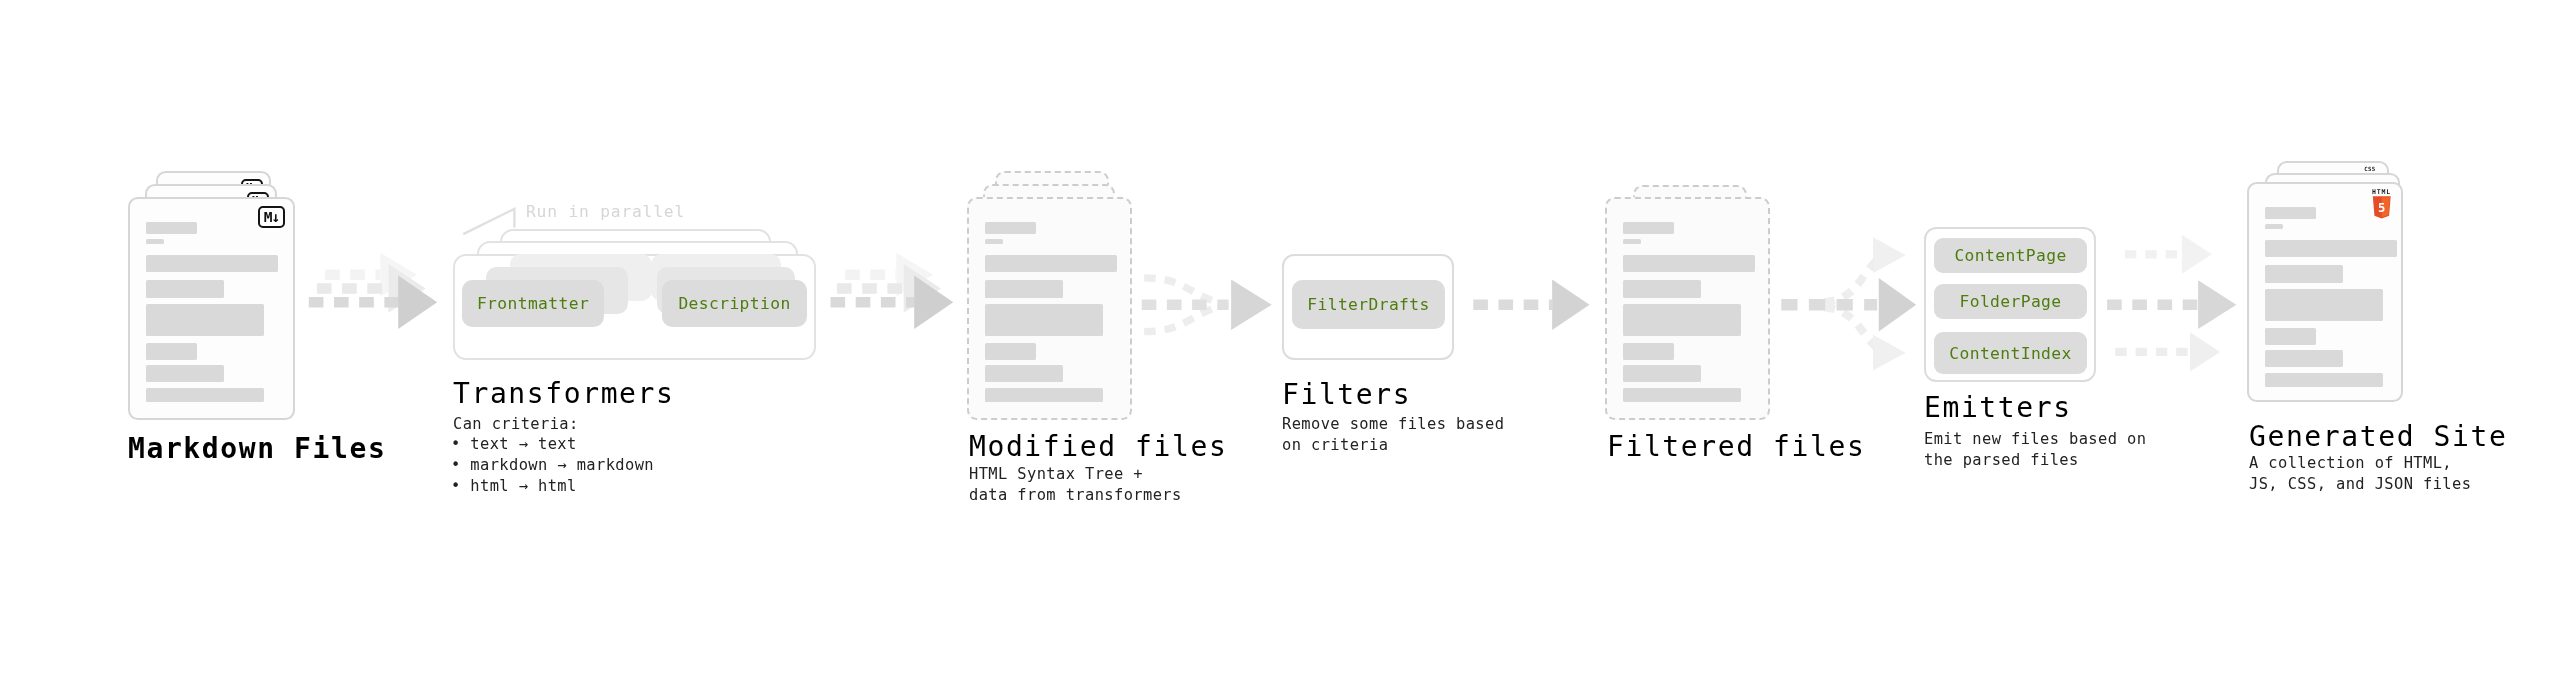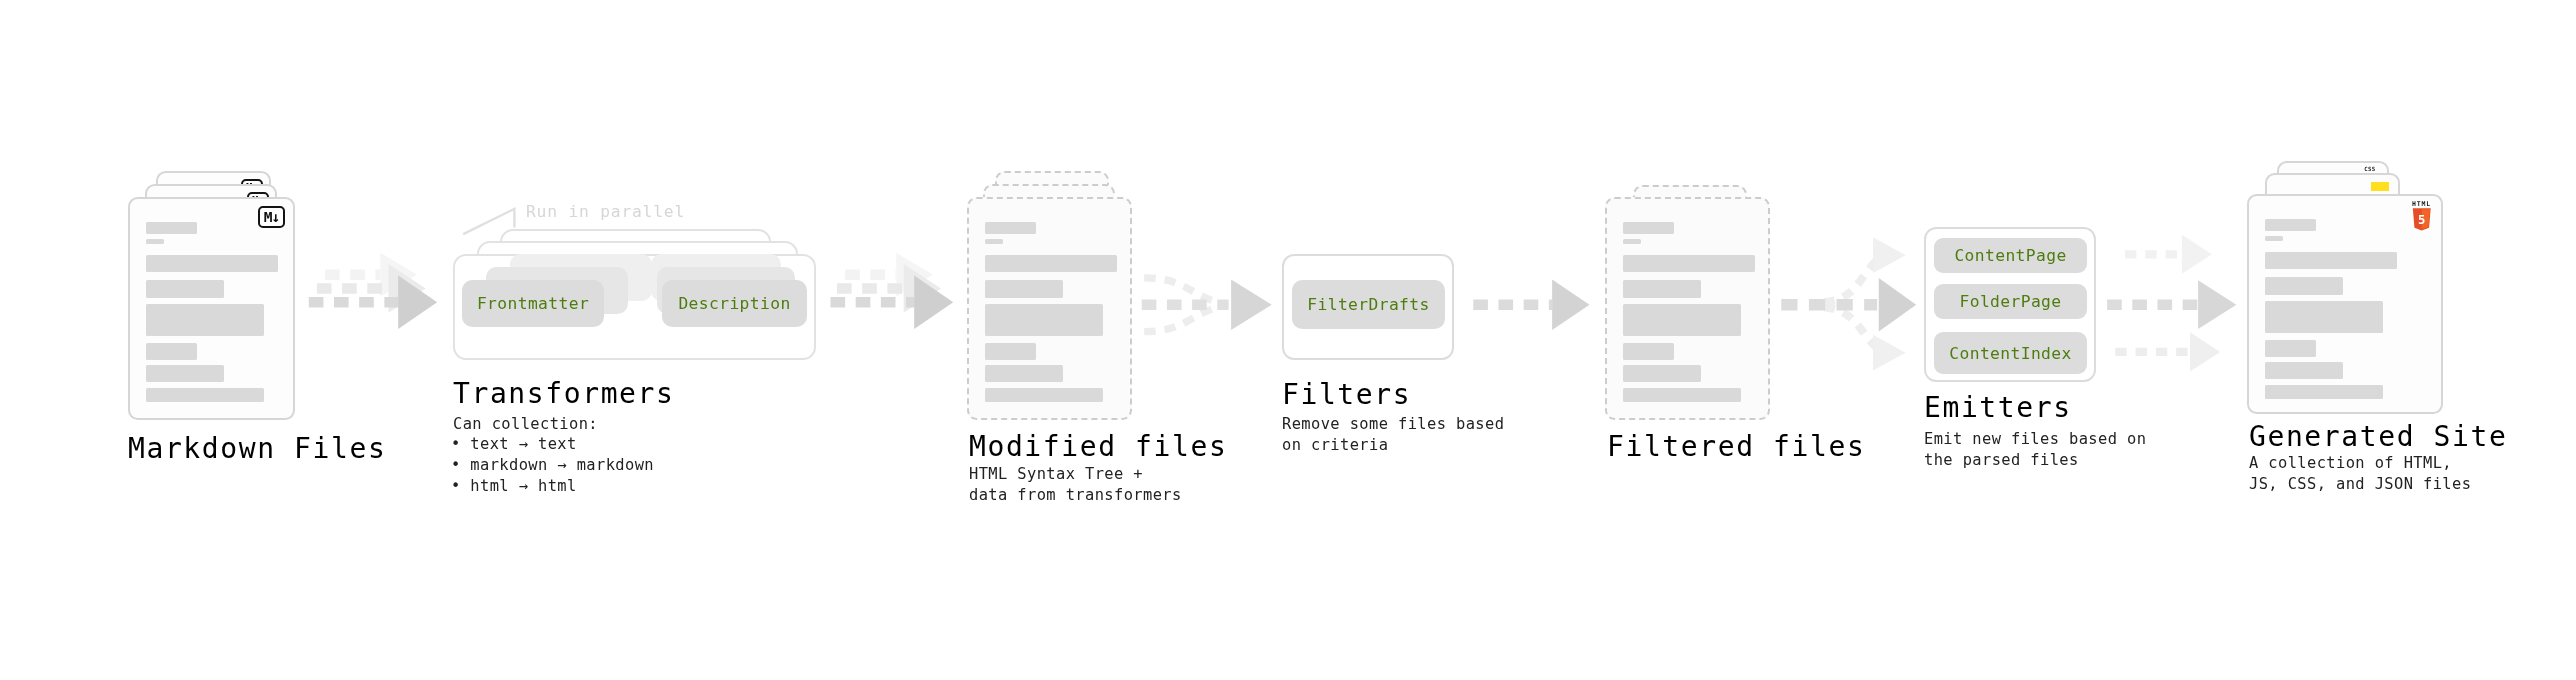--- a/index.html
+++ b/index.html
@@ -124,39 +124,39 @@
           <div class="bar" style="width: 51px; height: 12.2px; margin-bottom: 4.9px;"></div>
           <div class="bar" style="width: 18px; height: 4.9px; margin-bottom: 11.4px;"></div>
           <div class="bar" style="width: 132px; height: 17px; margin-bottom: 7.3px;"></div>
           <div class="bar" style="width: 78px; height: 18px; margin-bottom: 6.5px;"></div>
           <div class="bar" style="width: 118px; height: 32px; margin-bottom: 6.5px;"></div>
           <div class="bar" style="width: 51px; height: 17px; margin-bottom: 5.7px;"></div>
           <div class="bar" style="width: 78px; height: 17px; margin-bottom: 5.7px;"></div>
           <div class="bar" style="width: 118px; height: 14px; margin-bottom: 0px;"></div>
         </div>
     </div>
-    <h2 class="stage-label" style="left:128px;top:432px;">Markdown Files</h2>
+    <h2 class="stage-label" style="left:128px;top:432px;font-weight:bold;">Markdown Files</h2>
   </section>
 
   <section>
     <div class="annotation" style="left:526px;top:202px;">Run in parallel</div>
     <div class="node-box" style="left:500px;top:229px;width:271px;height:106px;"></div>
     <div class="node-box" style="left:477px;top:241px;width:321px;height:106px;"></div>
     <div class="node-box" style="left:453px;top:254px;width:363px;height:106px;"></div>
 
     <div class="pill ghost2" style="left:510px;top:254px;width:142px;height:47px;"></div>
     <div class="pill ghost1" style="left:486px;top:267px;width:142px;height:47px;"></div>
     <div class="pill" style="left:462px;top:280px;width:142px;height:47px;">Frontmatter</div>
 
     <div class="pill ghost2" style="left:651px;top:254px;width:130px;height:47px;"></div>
     <div class="pill ghost1" style="left:657px;top:267px;width:138px;height:47px;"></div>
     <div class="pill" style="left:662px;top:280px;width:145px;height:47px;">Description</div>
 
     <h2 class="stage-label" style="left:453px;top:377px;">Transformers</h2>
-    <div class="stage-desc" style="left:453px;top:414px;">Can collection:</div>
+    <div class="stage-desc" style="left:453px;top:414px;">Can criteria:</div>
     <ul class="bullets" style="left:451px;top:434px;">
       <li><span>text → text</span></li>
       <li><span>markdown → markdown</span></li>
       <li><span>html → html</span></li>
     </ul>
   </section>
 
   <section>
     <div class="file-card dashed" style="left:995px;top:171px;width:114px;height:223px;"></div>
     <div class="file-card dashed" style="left:983px;top:184px;width:132px;height:223px;"></div>
@@ -215,21 +215,21 @@
   <section>
     <div class="file-card" style="left:2277px;top:161px;width:112px;height:220px;">
       <div class="css-badge">
         <div class="css-word">CSS</div>
         <div class="css-bar"></div>
       </div>
     </div>
     <div class="file-card" style="left:2265px;top:173px;width:135px;height:220px;">
       <div class="js-badge"></div>
     </div>
-    <div class="file-card" style="left:2247px;top:194px;width:196px;height:220px;">
+    <div class="file-card" style="left:2247px;top:182px;width:156px;height:220px;">
       <div class="html5-logo">
         <div class="html5-word">HTML</div>
         <svg width="19.5" height="23" viewBox="0 0 24 28">
           <polygon points="1,0 23,0 21,24 12,27.5 3,24" style="fill:var(--html5-orange,#e44d26)"></polygon>
           <polygon points="12,1.5 22,1.5 20.3,23.3 12,26" style="fill:var(--html5-orange-light,#f16529)"></polygon>
           <text x="12" y="20" text-anchor="middle" font-size="15" font-weight="bold" fill="#ffffff">5</text>
         </svg>
       </div>
       <div class="bars">
           <div class="bar" style="width: 51px; height: 12.2px; margin-bottom: 4.9px;"></div>

